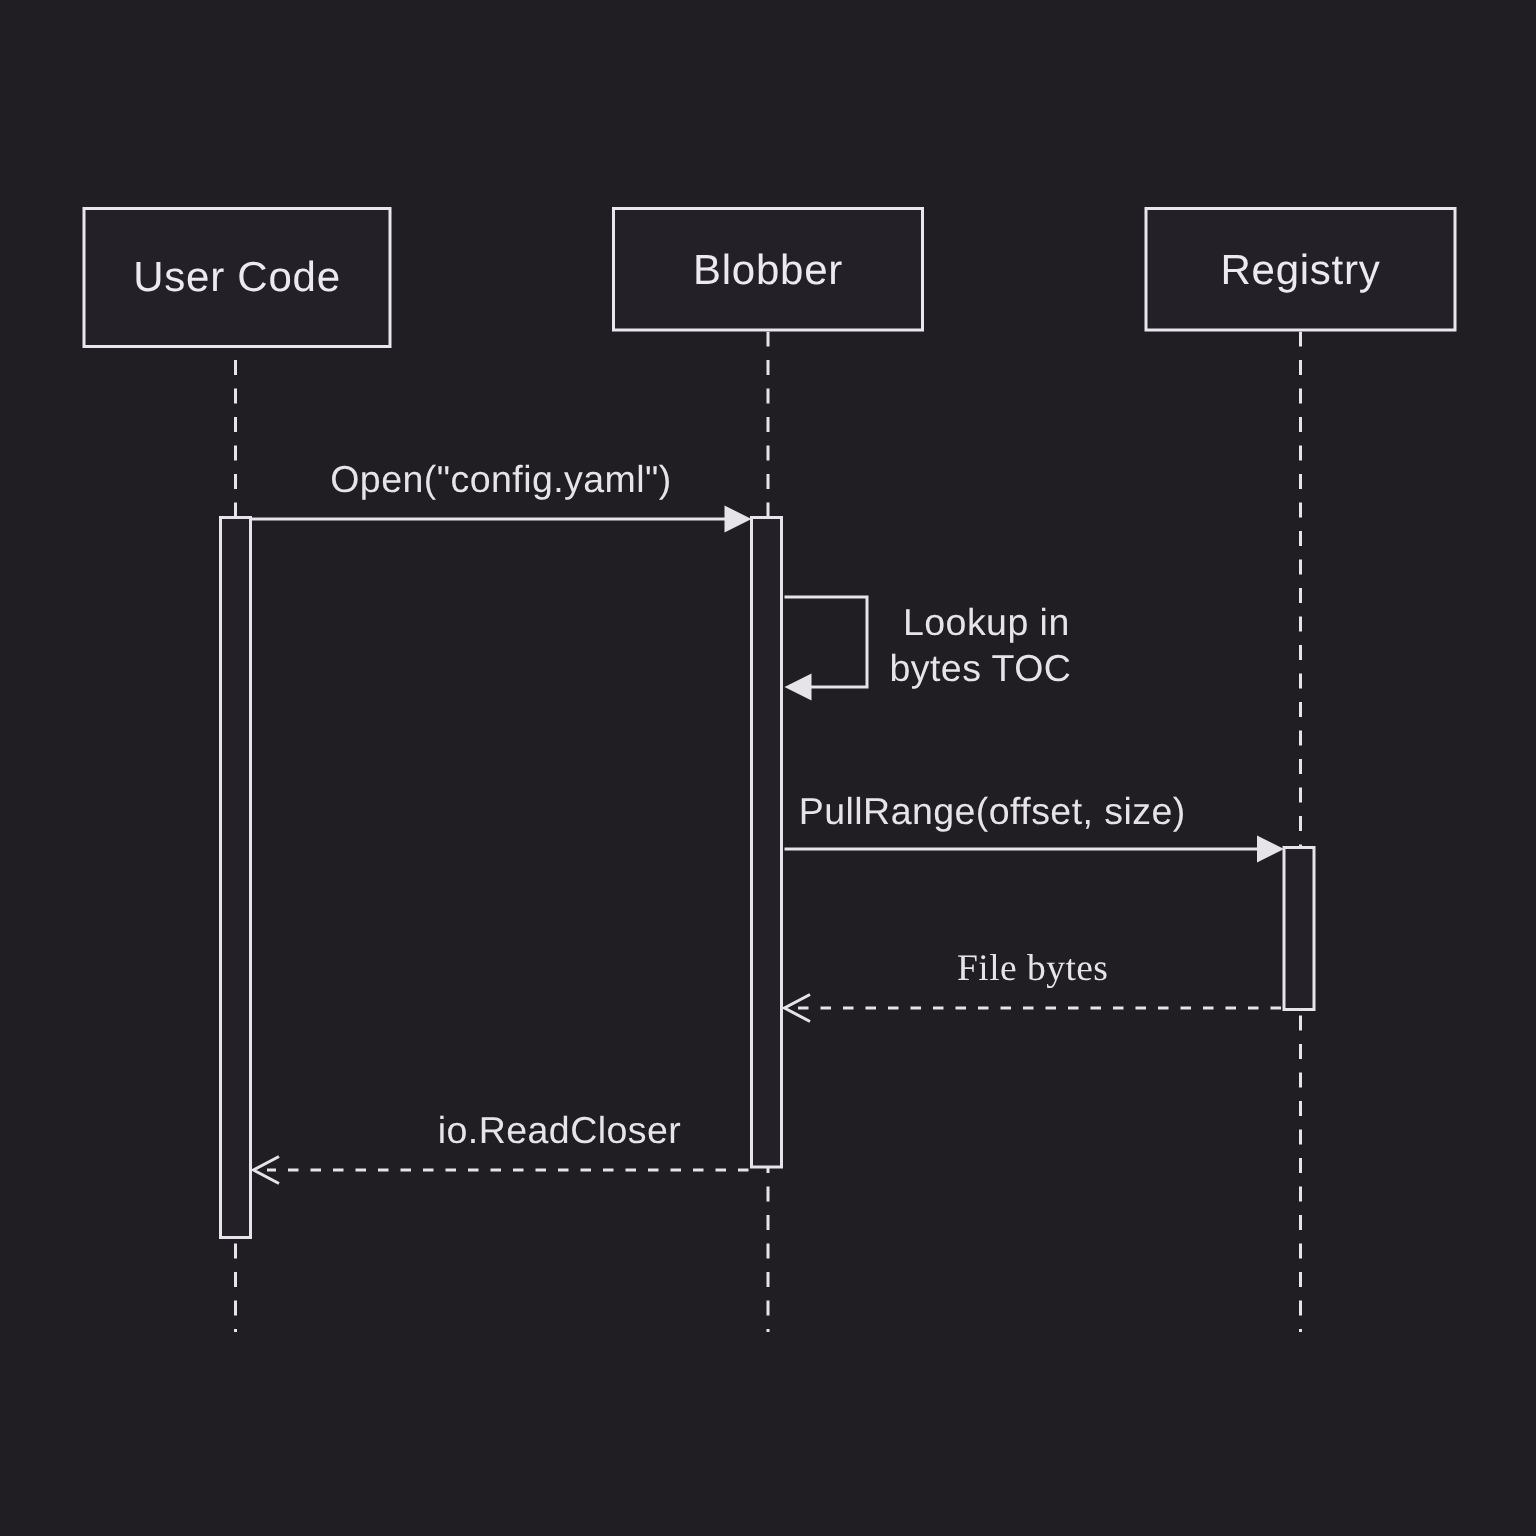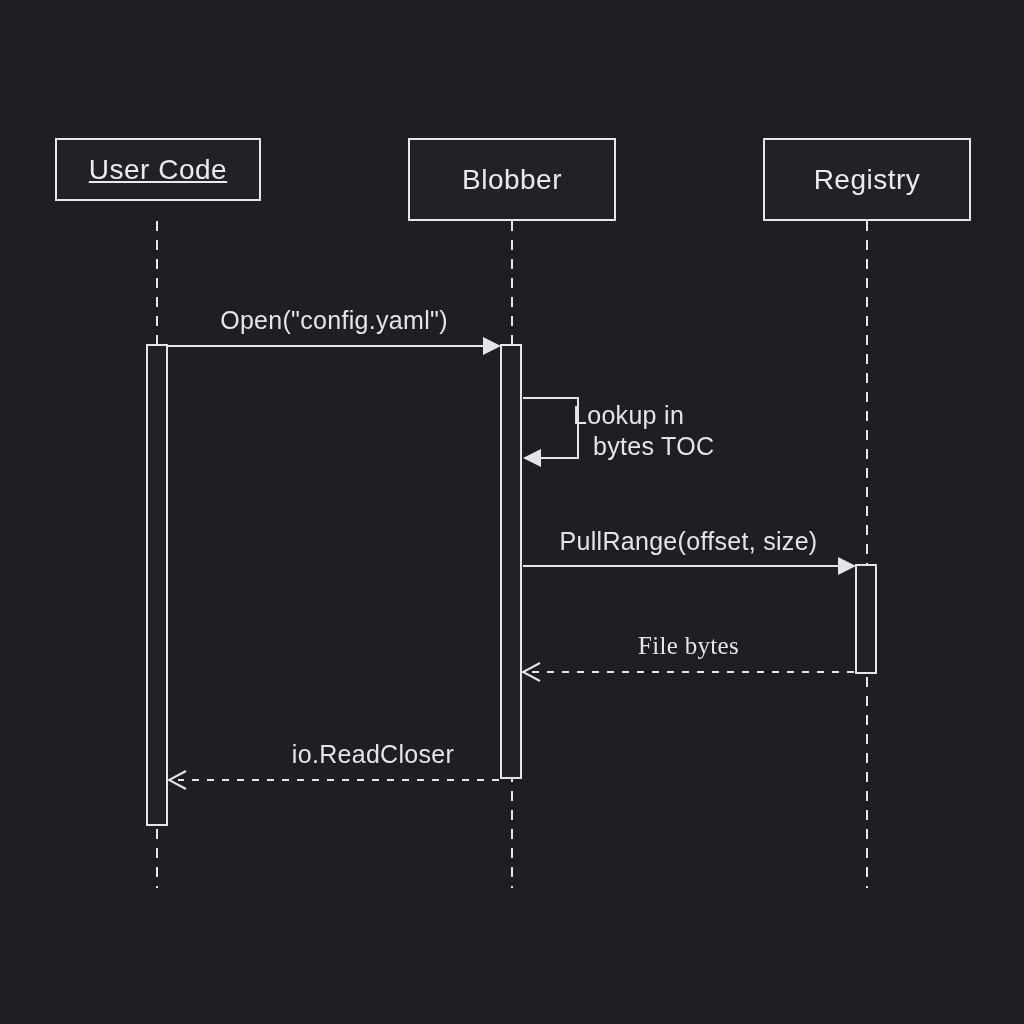--- a/index.html
+++ b/index.html
@@ -83,34 +83,34 @@
       <polyline points="540,663 523,672 540,681" fill="none" stroke="#e6e4e9" stroke-width="2"></polyline>
     </g>
 
      User Code, dashed, open head --&gt;
     <g>
       <line x1="499" y1="780" x2="178" y2="780" stroke="#e6e4e9" stroke-width="2" stroke-dasharray="7 8"></line>
       <polyline points="186,771 169,780 186,789" fill="none" stroke="#e6e4e9" stroke-width="2"></polyline>
     </g>
   </svg>
 
-  <div class="participant" style="left:55px; top:138px; width:206px; height:63px;text-decoration:underline;">
+  <div class="participant" style="left:55px; top:138px; width:206px; height:94px;">
     <span>User Code</span>
   </div>
   <div class="participant" style="left:408px; top:138px; width:208px; height:83px;">
     <span>Blobber</span>
   </div>
   <div class="participant" style="left:763px; top:138px; width:208px; height:83px;">
     <span>Registry</span>
   </div>
 
   <div class="msg-label center" style="left:167px; top:306px; width:334px;">Open("config.yaml")</div>
 
-  <div class="msg-label" style="left:573px; top:401px;">Lookup in</div>
+  <div class="msg-label" style="left:602px; top:401px;">Lookup in</div>
   <div class="msg-label" style="left:593px; top:432px;">bytes TOC</div>
 
-  <div class="msg-label center" style="left:521px; top:527px; width:335px;">PullRange(offset, size)</div>
+  <div class="msg-label center" style="left:494px; top:527px; width:335px;">PullRange(offset, size)</div>
 
   <div class="msg-label center" style="left:521px; top:632px; width:335px;font-family:Liberation Serif, serif;">File bytes</div>
 
   <div class="msg-label center" style="left:167px; top:740px; width:334px;padding-left:39px;">io.ReadCloser</div>
 
 </div>
 
 </body></html>

